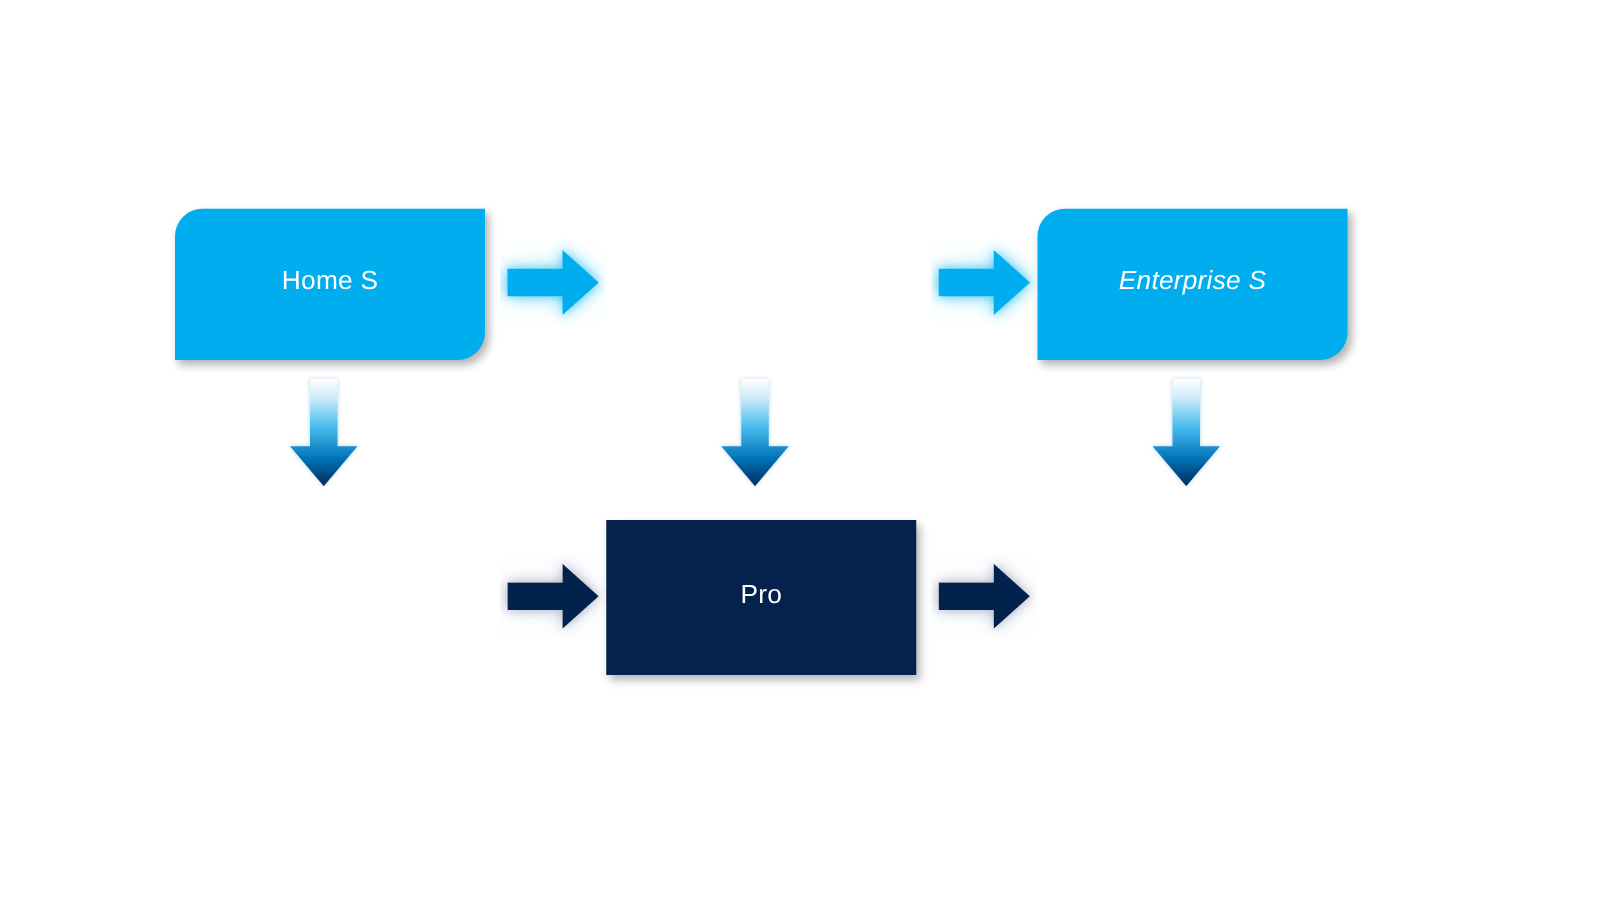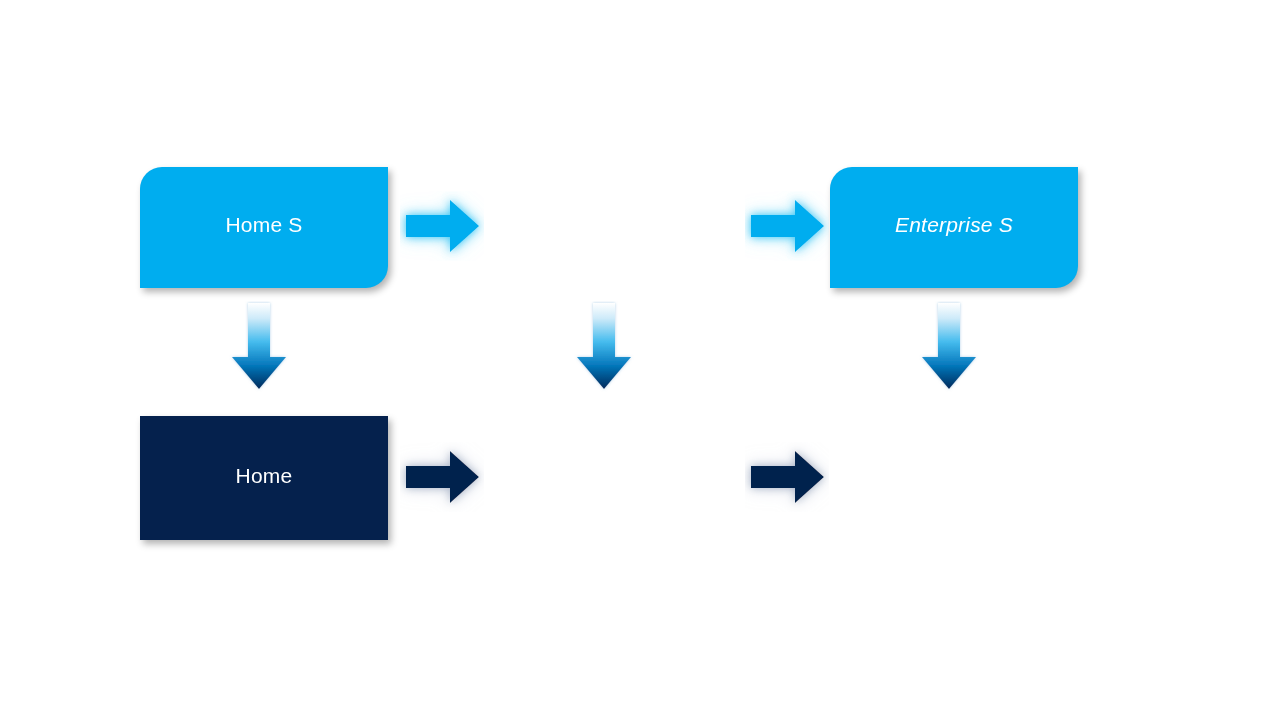--- a/index.html
+++ b/index.html
@@ -91,24 +91,24 @@
 
   <div class="node node-top" id="node-home-s">
     <span class="node-label">Home S</span>
   </div>
 
 
   <div class="node node-top" id="node-enterprise-s">
     <span class="node-label">Enterprise S</span>
   </div>
 
-  <div class="node node-bottom" id="node-home">
-    <span class="node-label">Home</span>
+
+  <div class="node node-bottom" id="node-pro">
+    <span class="node-label">Pro</span>
   </div>
-
 
 
   <svg width="0" height="0" style="position:absolute" aria-hidden="true">
     <defs>
       <linearGradient id="vgrad" x1="0" y1="0" x2="0" y2="1">
         <stop offset="0%" stop-color="#FFFFFF"></stop>
         <stop offset="18%" stop-color="#CDEAF9"></stop>
         <stop offset="45%" stop-color="#46BCEE"></stop>
         <stop offset="72%" stop-color="#0679BD"></stop>
         <stop offset="100%" stop-color="#062B5C"></stop>

